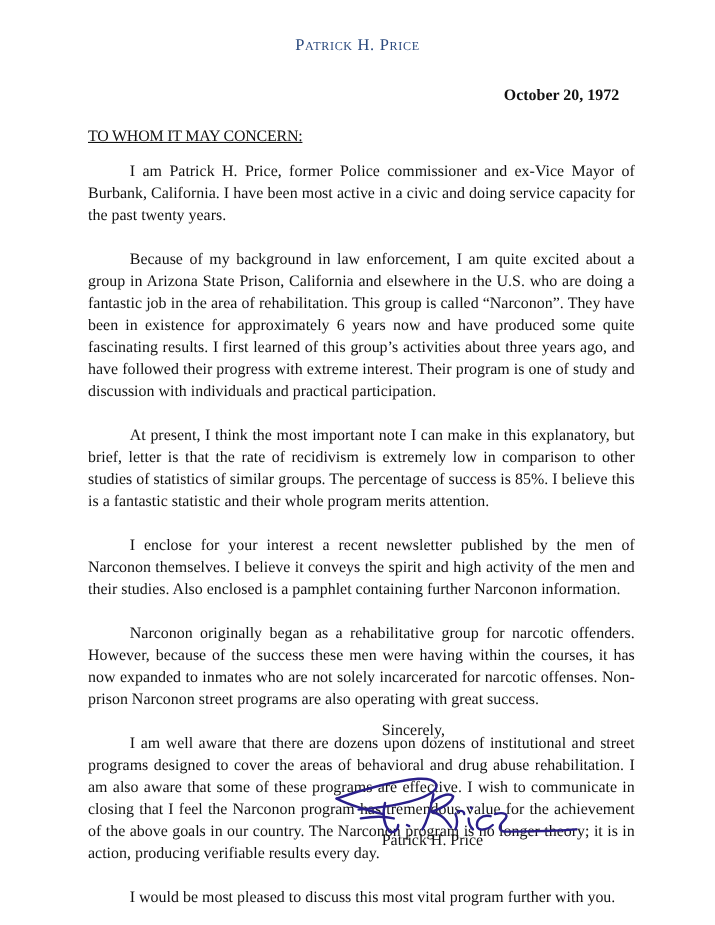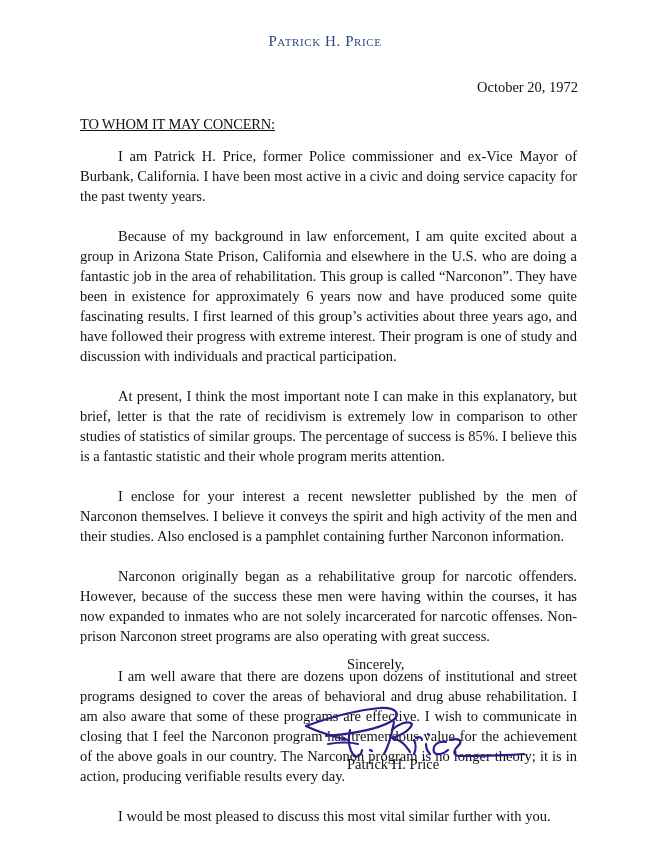--- a/index.html
+++ b/index.html
@@ -22,22 +22,23 @@
       width: 650px;
       text-align: center;
       font-size: 15px;
       font-variant: small-caps;
       letter-spacing: 0.6px;
       color: #2b4a7e;
     }
     .date {
       position: absolute;
       top: 79px;
-      left: 477px;
+      left: 458px;
       font-size: 14.5px;
+      font-weight: bold;
     }
     .salutation {
       position: absolute;
       top: 116px;
       left: 80px;
       font-size: 14.5px;
       letter-spacing: -0.2px;
       text-decoration: underline;
     }
     .body-text {
@@ -85,21 +86,21 @@
 
 <div class="salutation">TO WHOM IT MAY CONCERN:</div>
 
 <div class="body-text">
   <p>I am Patrick H. Price, former Police commissioner and ex-Vice Mayor of Burbank, California.  I have been most active in a civic and doing service capacity for the past twenty years.</p>
   <p>Because of my background in law enforcement, I am quite excited about a group in Arizona State Prison, California and elsewhere in the U.S. who are doing a fantastic job in the area of rehabilitation. This group is called “Narconon”.  They have been in existence for approximately 6 years now and have produced some quite fascinating results.  I first learned of this group’s activities about three years ago, and have followed their progress with extreme interest.  Their program is one of study and discussion with individuals and practical participation.</p>
   <p>At present, I think the most important note I can make in this explanatory, but brief, letter is that the rate of recidivism is extremely low in comparison to other studies of statistics of similar groups.  The percentage of success is 85%.  I believe this is a fantastic statistic and their whole program merits attention.</p>
   <p>I enclose for your interest a recent newsletter published by the men of Narconon themselves.  I believe it conveys the spirit and high activity of the men and their studies.  Also enclosed is a pamphlet containing further Narconon information.</p>
   <p>Narconon originally began as a rehabilitative group for narcotic offenders. However, because of the success these men were having within the courses, it has now expanded to inmates who are not solely incarcerated for narcotic offenses.  Non-prison Narconon street programs are also operating with great success.</p>
   <p>I am well aware that there are dozens upon dozens of institutional and street programs designed to cover the areas of behavioral and drug abuse rehabilitation.  I am also aware that some of these programs are effective.  I wish to communicate in closing that I feel the Narconon program has tremendous value for the achievement of the above goals in our country.  The Narconon program is no longer theory; it is in action, producing verifiable results every day.</p>
-  <p class="closing-line">I would be most pleased to discuss this most vital similar further with you.</p>
+  <p class="closing-line">I would be most pleased to discuss this most vital program further with you.</p>
 </div>
 
 <div class="sincerely">Sincerely,</div>
 
 <svg class="signature" viewBox="0 0 230 62" xmlns="http://www.w3.org/2000/svg">
   <g fill="none" stroke="#2a1f8a" stroke-width="2.2" stroke-linecap="round" stroke-linejoin="round">
 
     <path d="M8 26 C 30 18, 60 10, 82 8 C 100 7, 104 16, 92 22 C 78 30, 50 34, 28 36"></path>
     <path d="M8 26 C 20 32, 40 38, 50 40"></path>
     <path d="M30 44 C 42 42, 52 42, 60 44"></path>

